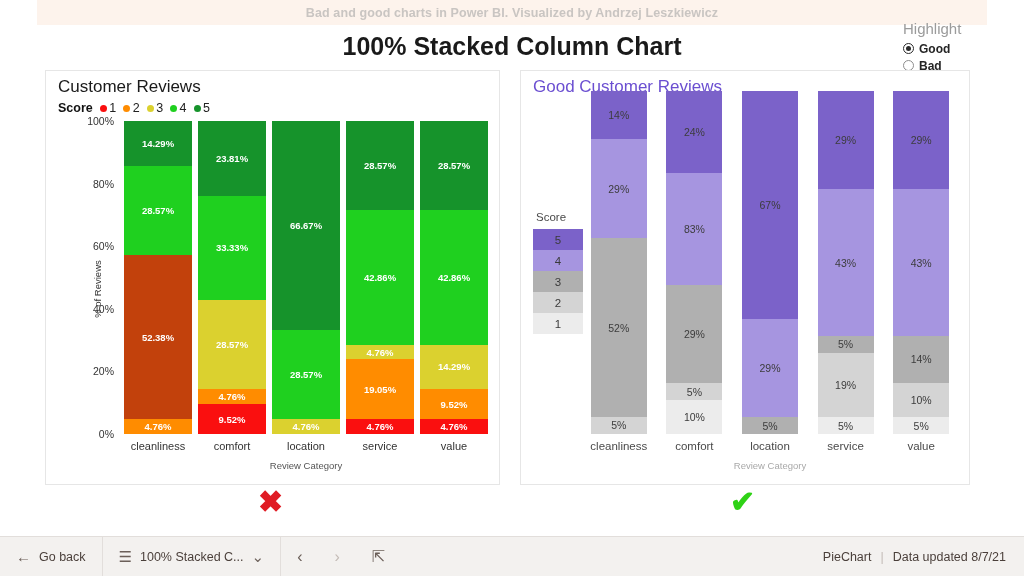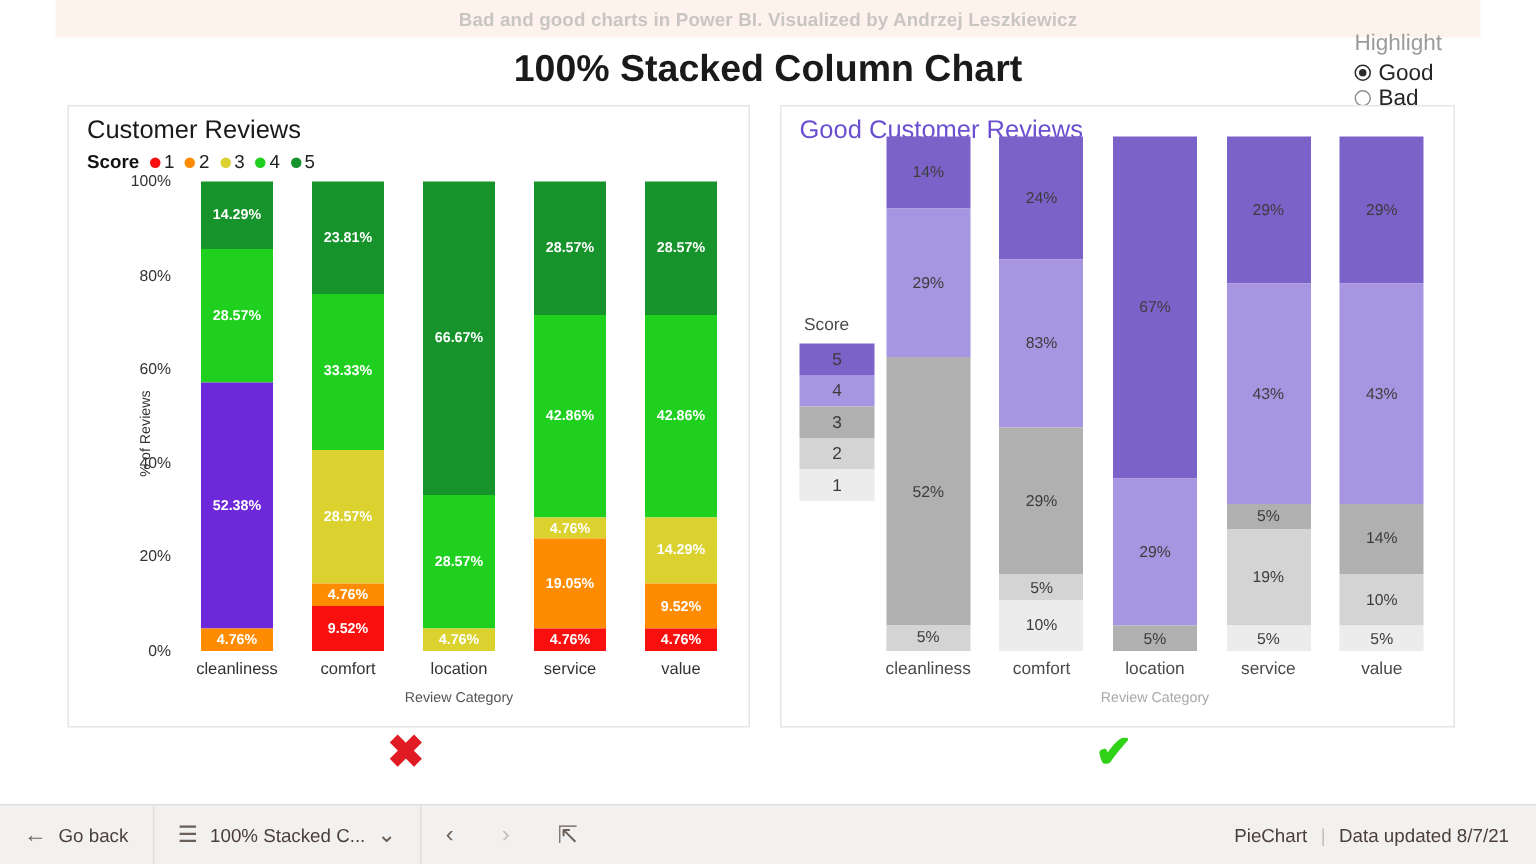--- a/index.html
+++ b/index.html
@@ -33,21 +33,21 @@
   .slicer-row { display: flex; align-items: center; gap: 5px; height: 17px; }
   .radio {
     width: 11px; height: 11px; border-radius: 50%;
     border: 1.2px solid #8e8e8e; background: #fff;
     display: flex; align-items: center; justify-content: center; flex: none;
   }
   .radio.checked { border-color: #2b2b2b; }
   .radio.checked::after {
     content: ""; width: 5.5px; height: 5.5px; border-radius: 50%; background: #2b2b2b;
   }
-  .radio-label { font-size: 15px; color: #252525; }
+  .radio-label { font-size: 12px; color: #252525; font-weight: bold; }
 
   
   .panel {
     position: absolute; background: #fff;
     border: 1px solid #e6e6e6;
   }
   #panel-bad  { left: 45px;  top: 70px; width: 455px; height: 415px; }
   #panel-good { left: 520px; top: 70px; width: 450px; height: 415px; }
 
   .panel-title { position: absolute; left: 12px; top: 6px; font-size: 17px; }
@@ -84,21 +84,21 @@
   }
   .yaxis-title {
     position: absolute; left: -52px; top: 50%;
     transform: translateY(-50%) rotate(-90deg);
     font-size: 9.5px; color: #333; white-space: nowrap;
   }
 
   .bars { position: absolute; left: 0; right: 0; top: 0; bottom: 22px;
           display: flex; }
   .barcol { flex: 1; display: flex; flex-direction: column; align-items: center; height: 100%; }
-  .bar { width: 48px; height: 100%; display: flex; flex-direction: column; }
+  .bar { width: 68px; height: 100%; display: flex; flex-direction: column; }
   #plot-good .bar { width: 56px; }
   .seg { display: flex; align-items: center; justify-content: center; overflow: hidden; }
   .seg-label { font-size: 9.5px; font-weight: bold; color: #fff; white-space: nowrap; }
   #plot-good .seg-label { font-weight: normal; color: #3c3c3c; font-size: 10.5px; }
 
   .xlabels { position: absolute; left: 0; right: 0; bottom: 0; height: 20px; display: flex; }
   .xlabel { flex: 1; text-align: center; font-size: 11px; color: #333; line-height: 20px; }
   .xaxis-title {
     position: absolute; left: 0; right: 0; bottom: -15px;
     text-align: center; font-size: 9.5px; color: #555;
@@ -188,21 +188,21 @@
       <div class="yaxis-title">% of Reviews</div>
       <div class="bars" id="bars-bad">
           <div class="barcol">
             <div class="bar">
               <div class="seg" style="background: rgb(22, 147, 43); flex: 14.29 0 0px;">
                 <span class="seg-label">14.29%</span>
               </div>
               <div class="seg" style="background: rgb(31, 208, 31); flex: 28.57 0 0px;">
                 <span class="seg-label">28.57%</span>
               </div>
-              <div class="seg" style="background: #6d28d9; flex: 52.38 0 0px;">
+              <div class="seg" style="background: #c2410c; flex: 52.38 0 0px;">
                 <span class="seg-label">52.38%</span>
               </div>
               <div class="seg" style="background: rgb(255, 140, 0); flex: 4.76 0 0px;">
                 <span class="seg-label">4.76%</span>
               </div>
             </div>
           </div>
           <div class="barcol">
             <div class="bar">
               <div class="seg" style="background: rgb(22, 147, 43); flex: 23.81 0 0px;">

